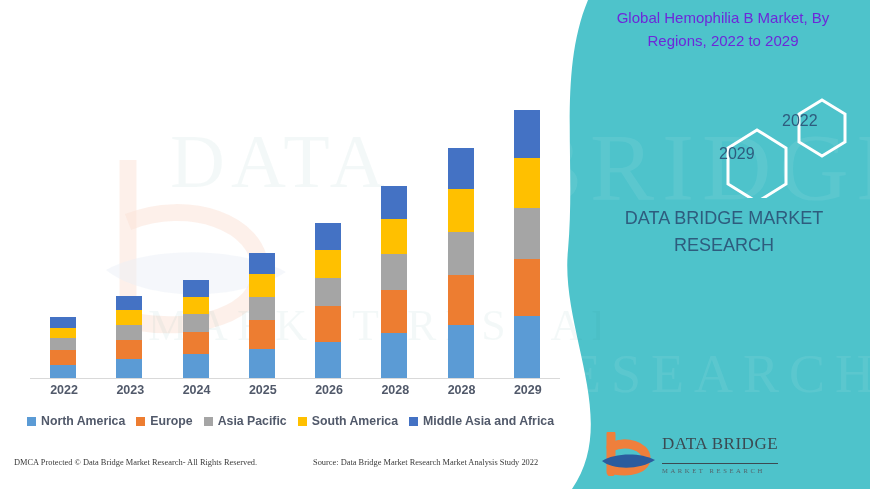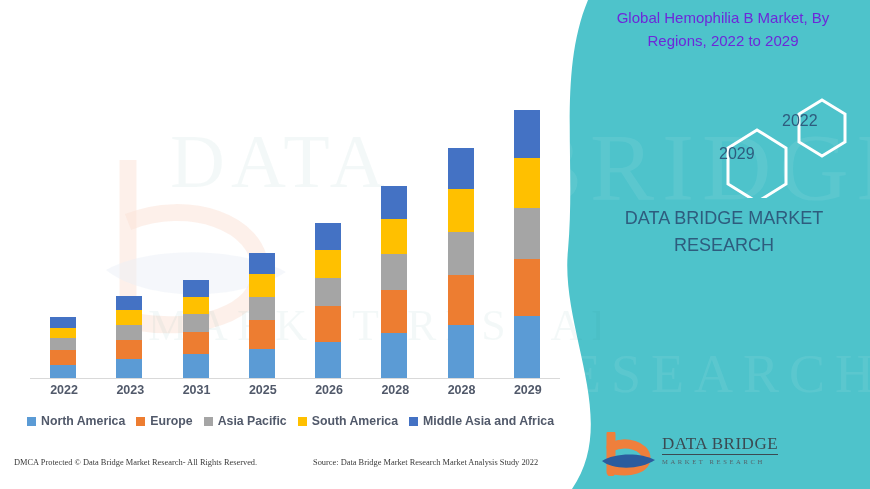--- a/index.html
+++ b/index.html
@@ -100,21 +100,21 @@
   .brand{
     position:absolute;right:16px;top:205px;width:260px;
     text-align:center;color:#2e5c7e;font-size:18px;line-height:1.5;
   }
   .logo-wrap{
     position:absolute;left:600px;top:432px;width:180px;height:46px;
   }
   .logo-text{position:absolute;left:62px;top:2px;}
   .logo-main{
     font-family:"Liberation Serif", serif;font-size:17px;color:#3b4a52;
-    letter-spacing:0.5px;border-bottom:1.3px solid #3b4a52;padding-bottom:0;
+    letter-spacing:0.5px;border-bottom:1.3px solid #3b4a52;padding-bottom:9px;
     display:inline-block;
   }
   .logo-sub{
     font-family:"Liberation Serif", serif;font-size:6.6px;color:#53636b;
     letter-spacing:2.6px;margin-top:3px;
   }
 </style>
 </head>
 <body>
 
@@ -201,21 +201,21 @@
           <div class="seg" style="height: 50.2538px; background: rgb(255, 192, 0);"></div>
           <div class="seg" style="height: 48.1154px; background: rgb(68, 114, 196);"></div>
         </div>
       </div>
     <div class="baseline"></div>
   </div>
 
   <div class="xaxis" id="xaxis">
       <div class="xtick">2022</div>
       <div class="xtick">2023</div>
-      <div class="xtick">2031</div>
+      <div class="xtick">2024</div>
       <div class="xtick">2025</div>
       <div class="xtick">2026</div>
       <div class="xtick">2028</div>
       <div class="xtick">2028</div>
       <div class="xtick">2029</div>
     </div>
 
   <div class="legend" id="legend">
       <div class="legend-item">
         <span class="swatch" style="background: rgb(91, 155, 213);"></span>

